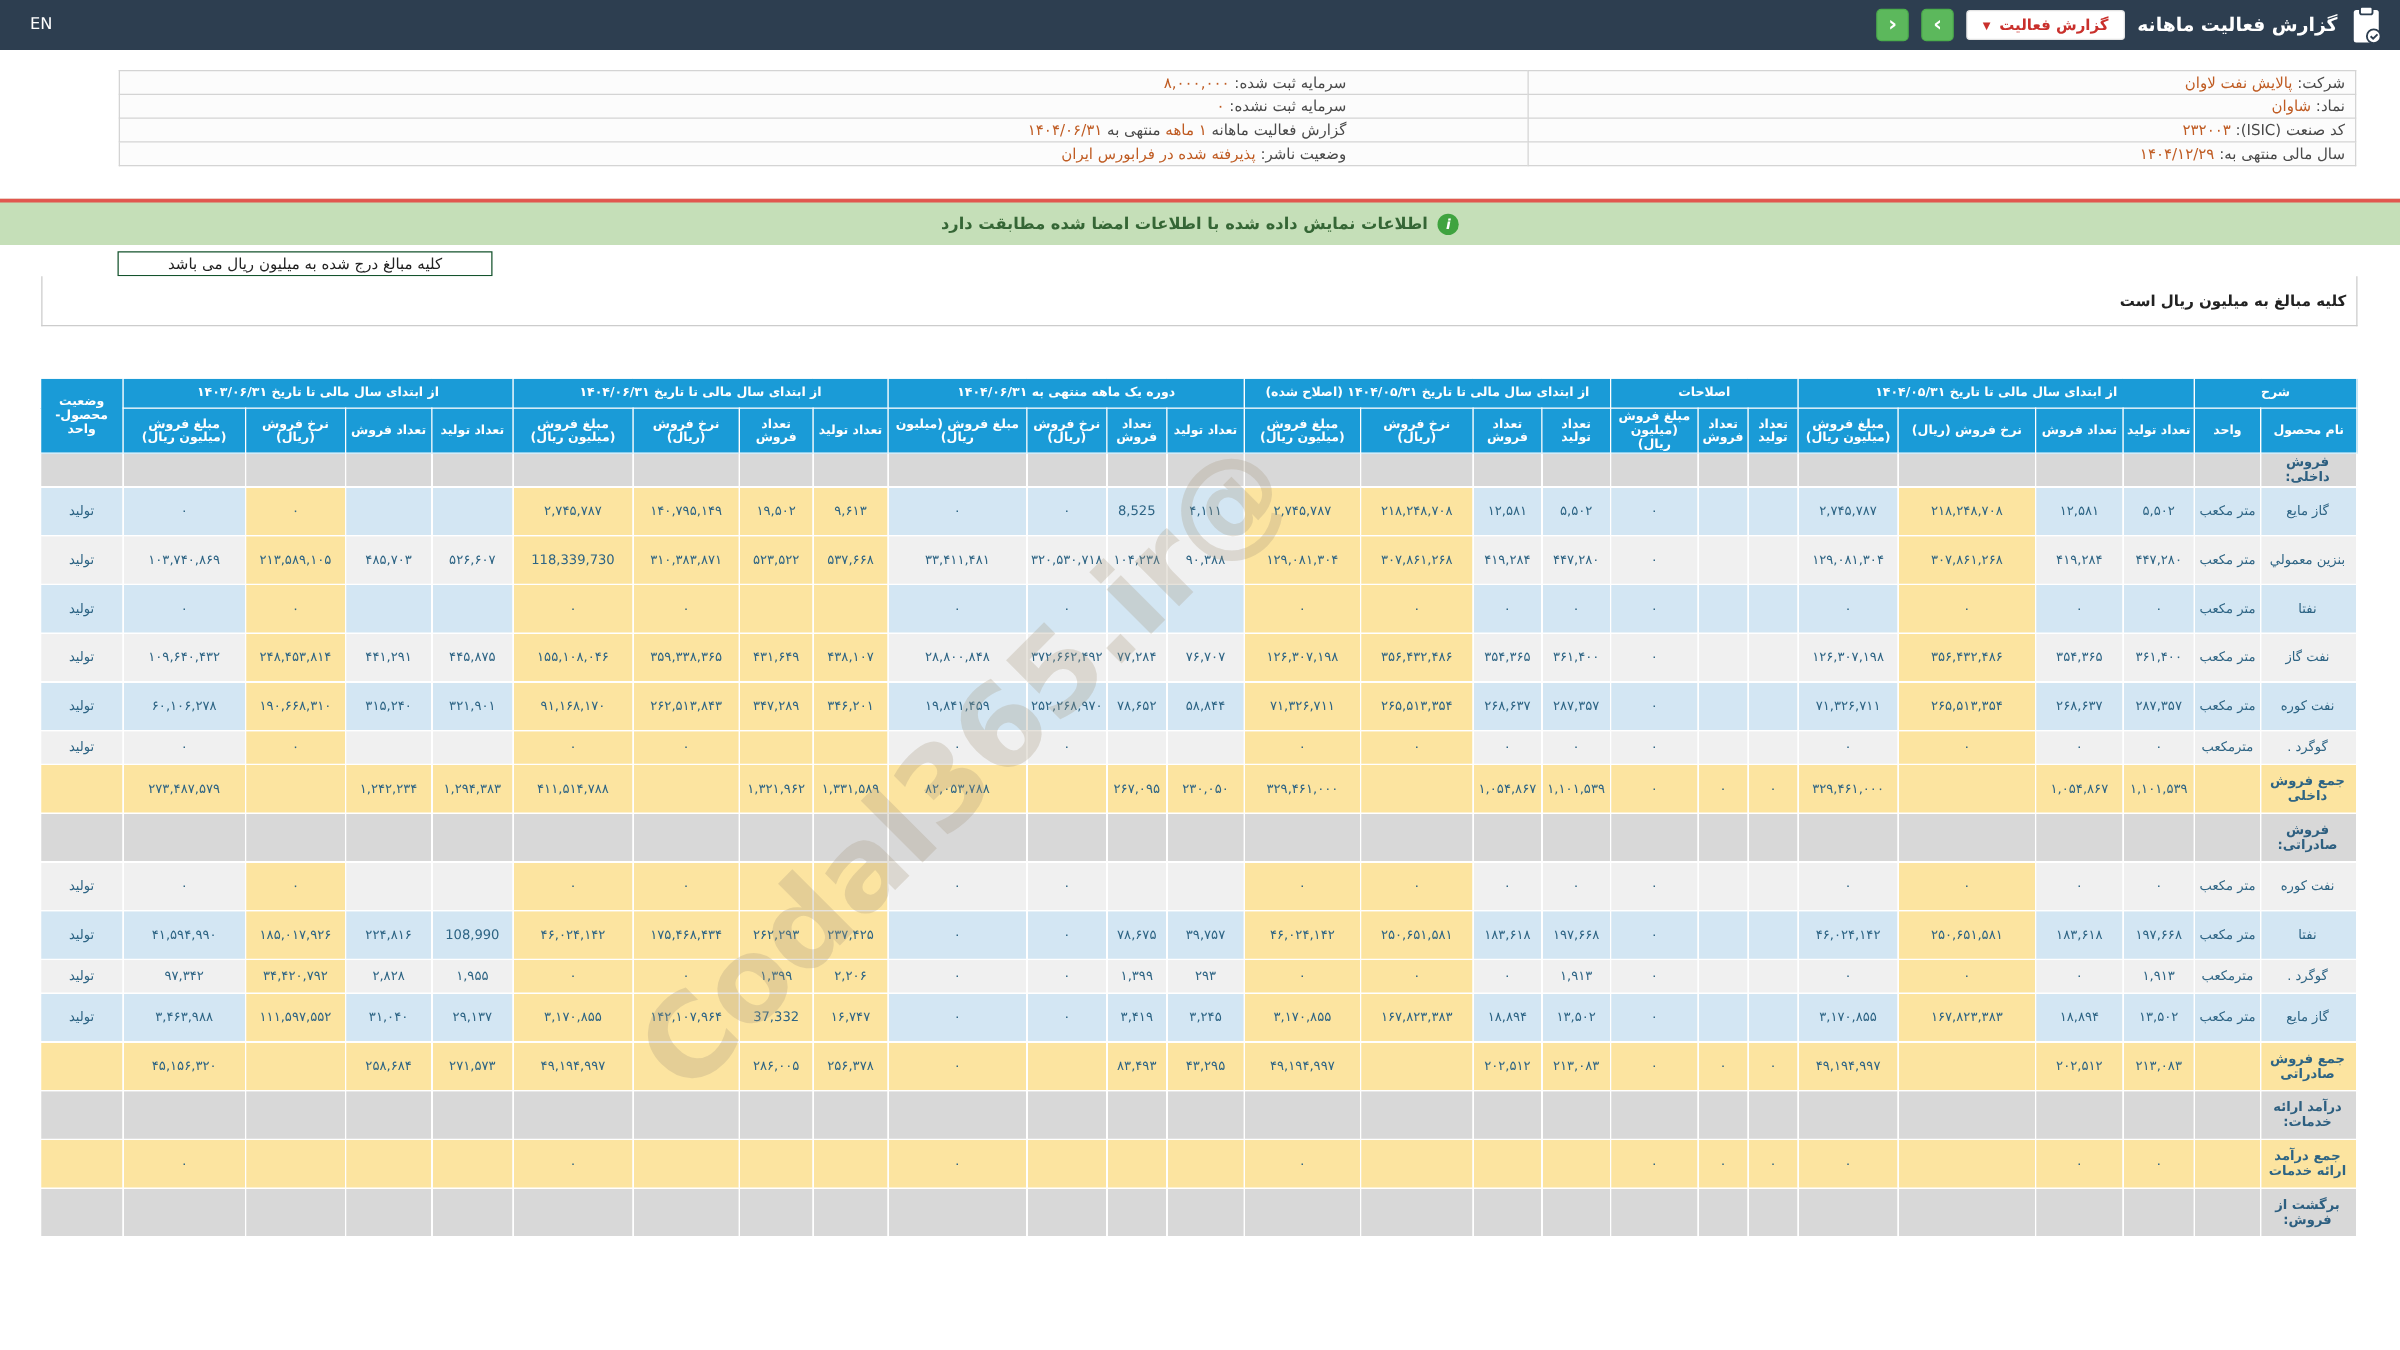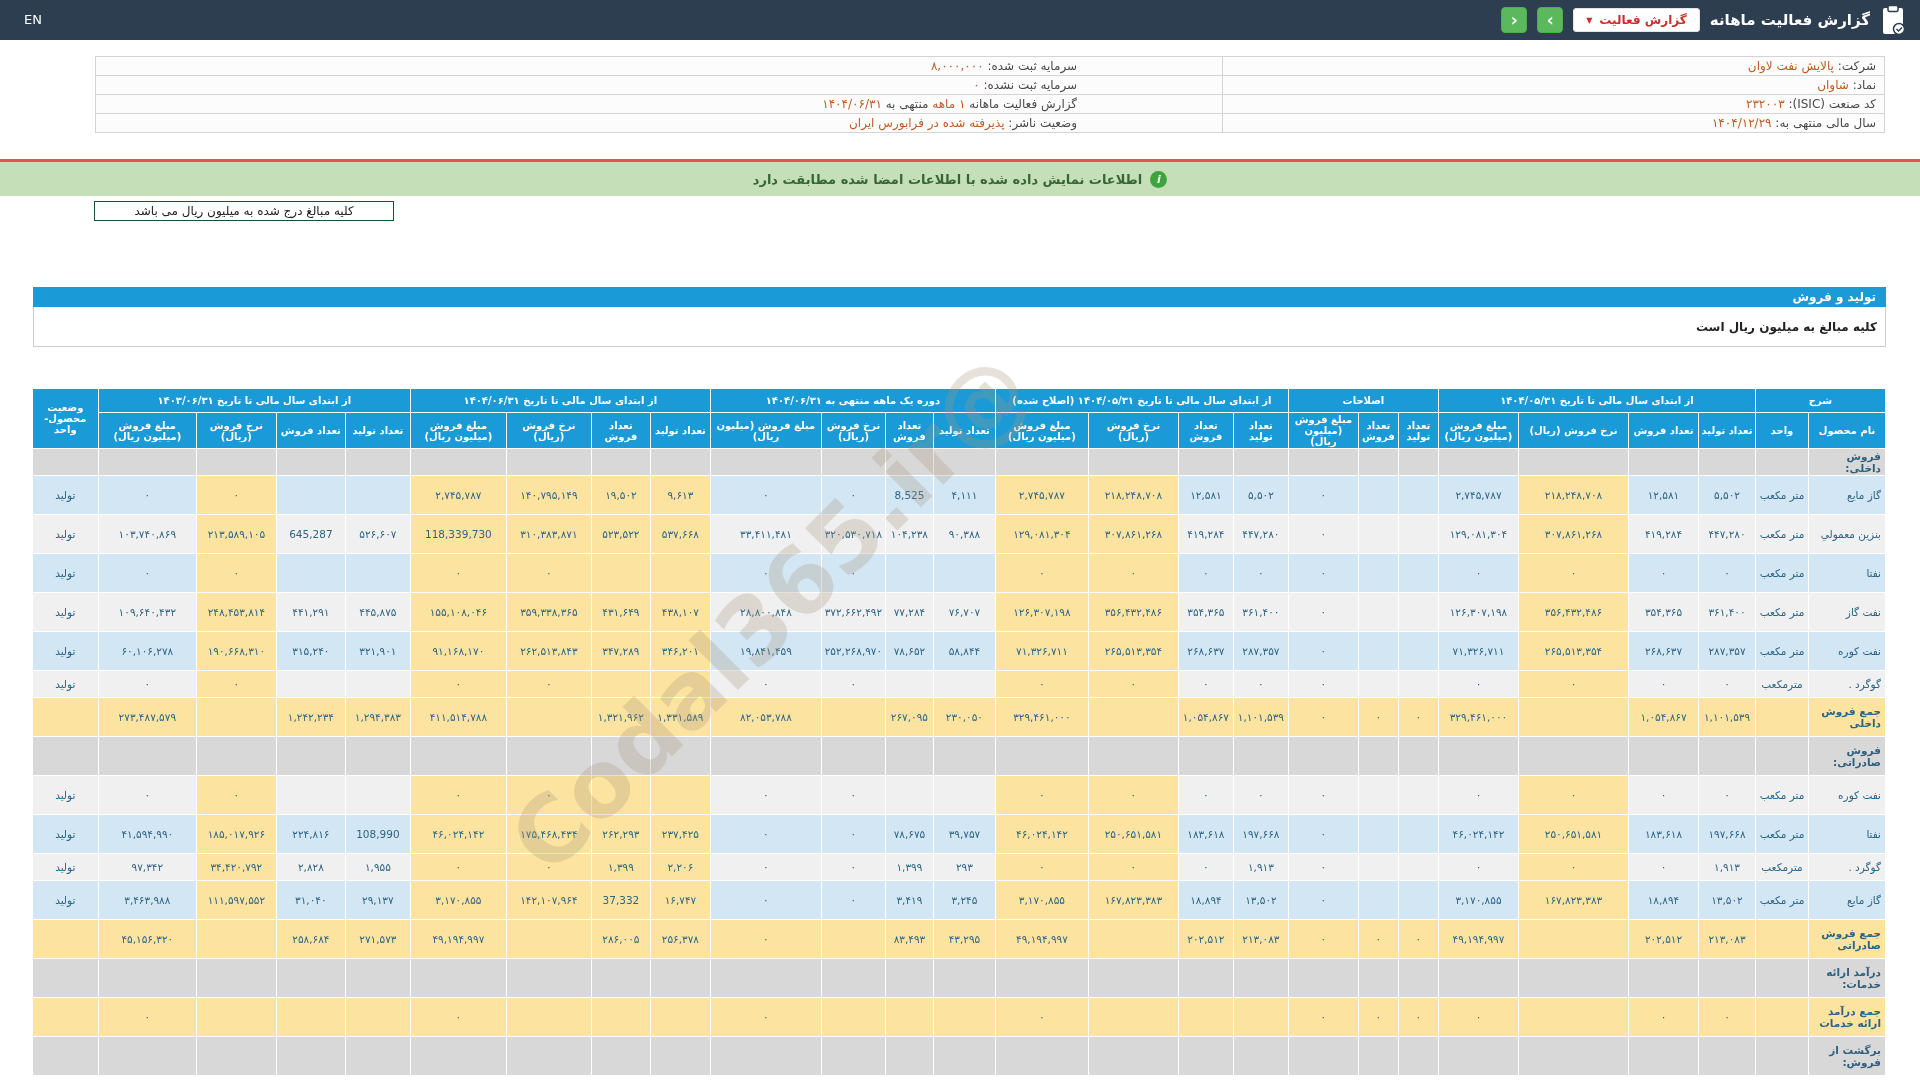--- a/index.html
+++ b/index.html
@@ -50,21 +50,21 @@
               color:#222; font-size:12px; font-weight:bold; display:flex; align-items:center; padding-right:8px; }
 
   
   .main-table { table-layout:fixed; width:1853px; margin:41px 34px 0 33px; border-collapse:collapse; }
   .main-table th { background:#1a9bd7; color:#fff; font-size:10px; font-weight:bold;
                    border:1px solid #fff; padding:1px 2px; text-align:center; vertical-align:middle; }
   .main-table tr.grp th { height:24px; }
   .main-table tr.sub th { height:36px; }
   .main-table td { border:1px solid #fff; font-size:10.5px; color:#2d6484; text-align:center;
                    vertical-align:middle; padding:1px 2px; overflow:hidden; white-space:nowrap; }
-  .main-table td.name { text-align:right; padding-right:4px; white-space:normal; }
+  .main-table td.name { padding-right:4px; white-space:normal; }
   .main-table td.unit { white-space:normal; }
   tr.data  { height:39px; }
   tr.tot   { height:39px; }
   tr.sec   { height:39px; }
   tr.compact { height:27px; }
   tr.sec.compact { height:25px; }
   tr.data.blue  td { background:#d3e6f3; }
   tr.data.white td { background:#f0f0f0; }
   tr.sec td { background:#d8d8d8; }
   tr.sec td.name { font-weight:bold; color:#2d5f80; white-space:normal; }
@@ -127,21 +127,20 @@
       </tbody>
   </table>
 
   <div class="notice">
     <span class="info-badge">i</span>
     <span class="txt">اطلاعات نمایش داده شده با اطلاعات امضا شده مطابقت دارد</span>
   </div>
 
   <div class="unit-note">کلیه مبالغ درج شده به میلیون ریال می باشد</div>
 
-  <div class="blue-bar">تولید و فروش</div>
   <div class="sub-bar">کلیه مبالغ به میلیون ریال است</div>
 
   <table class="main-table">
     <colgroup>
       <col style="width:77px">
         <col style="width:53px">
       <col style="width:57px">
         <col style="width:70px">
         <col style="width:110px">
         <col style="width:80px">
@@ -278,21 +277,21 @@
           <td class="c-g3-3">۱۲۹,۰۸۱,۳۰۴</td>
           <td class="c-g4-0">۹۰,۳۸۸</td>
           <td class="c-g4-1">۱۰۴,۲۳۸</td>
           <td class="c-g4-2">۳۲۰,۵۳۰,۷۱۸</td>
           <td class="c-g4-3">۳۳,۴۱۱,۴۸۱</td>
           <td class="c-g5-0">۵۳۷,۶۶۸</td>
           <td class="c-g5-1">۵۲۳,۵۲۲</td>
           <td class="c-g5-2">۳۱۰,۳۸۳,۸۷۱</td>
           <td class="c-g5-3">118,339,730</td>
           <td class="c-g6-0">۵۲۶,۶۰۷</td>
-          <td class="c-g6-1">645,287</td>
+          <td class="c-g6-1">۴۸۵,۷۰۳</td>
           <td class="c-g6-2">۲۱۳,۵۸۹,۱۰۵</td>
           <td class="c-g6-3">۱۰۳,۷۴۰,۸۶۹</td>
           <td class="st">تولید</td>
         </tr>
         <tr class="data blue">
           <td class="name">نفتا</td>
           <td class="unit">متر مکعب</td>
           <td class="c-g1-0">۰</td>
           <td class="c-g1-1">۰</td>
           <td class="c-g1-2">۰</td>

